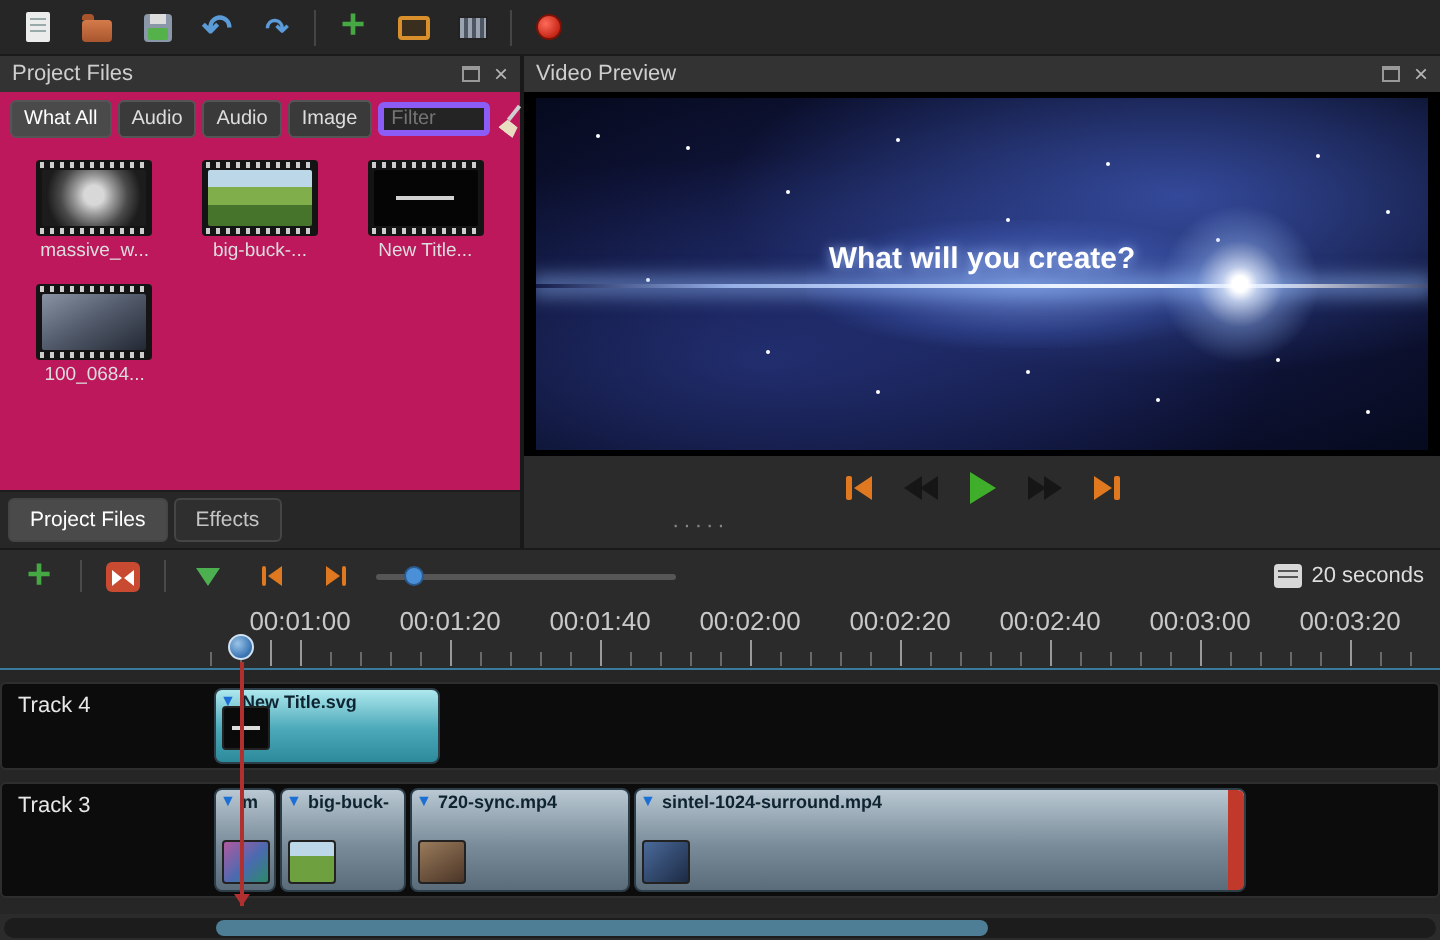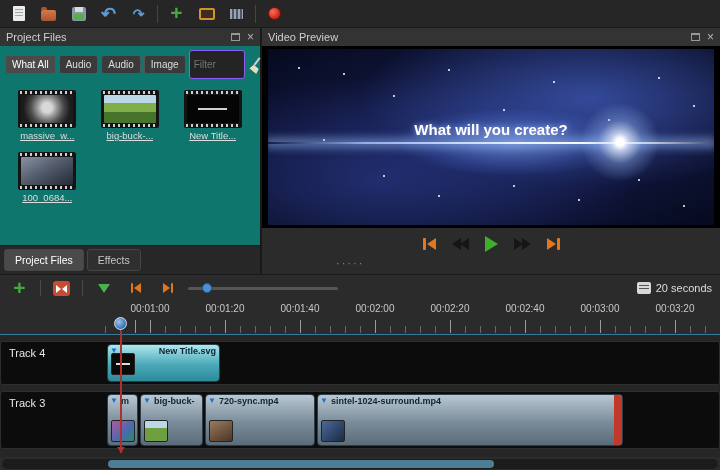--- a/index.html
+++ b/index.html
@@ -19,38 +19,38 @@
   .ic-save::after { content:""; position:absolute; left:2px; bottom:1px; width:10px; height:6px; background:#55b24a; border-radius:1px; }
   .g-undo { color:#5a9bd8; font-size:18px; font-weight:bold; line-height:1; }
   .g-redo { color:#5a9bd8; font-size:14px; font-weight:bold; line-height:1; }
   .g-plus { color:#45a843; font-size:21px; font-weight:bold; line-height:1; margin-top:-2px; }
   .ic-profile { width:16px; height:12px; border:2px solid #d98f2b; border-radius:2px; background:#3a2f1f; }
   .ic-film { width:15px; height:12px; border:1px solid #222; background:repeating-linear-gradient(90deg,#9aa4b0 0 2px,#4e5664 2px 4px); }
   .ic-record { width:13px; height:13px; border-radius:50%; background:radial-gradient(circle at 35% 35%, #ff6a5a, #c62818 70%); border:1px solid #7a1208; }
 
   
   .main { display:flex; height:246px; }
-  .panel-left { width:262px; border-right:2px solid #191919; display:flex; flex-direction:column; background:#0f766e; }
+  .panel-left { width:262px; border-right:2px solid #191919; display:flex; flex-direction:column; background:#be185d; }
   .panel-right { flex:1; display:flex; flex-direction:column; background:#2b2b2b; }
   .panel-hdr { height:18px; background:#333333; display:flex; align-items:center; padding:0 6px; font-size:11px; color:#cfcfcf; flex:0 0 auto; }
   .hdr-icons { margin-left:auto; display:flex; align-items:center; gap:7px; }
   .ic-undock { width:9px; height:8px; border:1px solid #999; border-top-width:2px; }
   .ic-close { font-size:12px; color:#b5b5b5; line-height:1; cursor:pointer; }
 
   
   .filter-row { display:flex; align-items:center; gap:3px; padding:4px 5px; flex:0 0 auto; }
   .fbtn { background:#3a3a3a; border:1px solid #555; border-radius:3px; color:#ddd; font-size:10px; padding:3px 6px; font-family:inherit; cursor:pointer; white-space:nowrap; }
   .fbtn.active { background:#4a4a4a; color:#fff; }
-  .filter-input { width:56px; height:29px; background:#242424; border:1px solid #8b5cf6; border-radius:3px; color:#ddd; font-size:10px; padding:0 4px; font-family:inherit; }
+  .filter-input { width:56px; height:17px; background:#242424; border:3px solid #8b5cf6; border-radius:3px; color:#ddd; font-size:10px; padding:0 4px; font-family:inherit; }
   .ic-broom { width:16px; height:16px; position:relative; cursor:pointer; }
   .ic-broom::before { content:""; position:absolute; left:8px; top:0; width:2px; height:9px; background:#cfcfcf; transform:rotate(38deg); }
   .ic-broom::after { content:""; position:absolute; left:2px; bottom:1px; width:9px; height:6px; background:#e8ddc0; clip-path:polygon(15% 0,85% 0,100% 100%,0 100%); transform:rotate(38deg); }
 
   
-  .thumb-grid { display:grid; grid-template-columns:repeat(3,1fr); gap:7px 4px; padding:5px 8px;text-decoration:underline; }
+  .thumb-grid { display:grid; grid-template-columns:repeat(3,1fr); gap:7px 4px; padding:5px 8px; }
   .thumb-cell { display:flex; flex-direction:column; align-items:center; gap:2px; padding:2px 1px; border-radius:3px; cursor:pointer; }
   .thumb-cell.selected { background:rgba(45,90,158,.55); outline:1px solid #4a90d9; }
   .film { width:58px; height:38px; background:#141414; position:relative; padding:5px 3px; border-radius:2px; }
   .film::before, .film::after { content:""; position:absolute; left:2px; right:2px; height:3px; background:repeating-linear-gradient(90deg,#cdcdcd 0 2px, transparent 2px 5px); }
   .film::before { top:1px; } .film::after { bottom:1px; }
   .fimg { width:100%; height:100%; border-radius:1px; position:relative; }
   .img-massive { background:radial-gradient(circle at 50% 45%, #d8d8d8 0 16%, #9a9a9a 32%, #4a4a4a 55%, #1c1c1c 78%); }
   .img-sync { background:linear-gradient(160deg,#9a7b5c 0%,#6b4f38 50%,#3a2a1e 100%); }
   .img-sintel { background:linear-gradient(135deg,#5a7ab0 0%,#2c3f66 55%,#141d33 100%); }
   .img-bigbuck { background:linear-gradient(#bcd7e8 0 30%,#7fae4a 30% 62%,#46742a 62% 100%); }
@@ -114,21 +114,21 @@
   .tl-spacer { flex:1; }
   .zoom-group { display:flex; align-items:center; gap:5px; }
   .ic-scale { width:14px; height:12px; background:#d8d8d8; border-radius:2px; position:relative; }
   .ic-scale::after { content:""; position:absolute; left:2px; top:3px; width:10px; height:1px; background:#555; box-shadow:0 3px 0 #555; }
   .zoom-label { font-size:11px; color:#ddd; }
 
   .tl-ruler { position:absolute; left:0; right:0; top:26px; height:34px; }
   .tl-ruler::after { content:""; position:absolute; left:0; right:0; bottom:0; height:1px; background:#3a7a9a; }
   .time-display { position:absolute; left:8px; top:9px; font-family:"DejaVu Sans Mono", monospace; font-size:15px; color:#ececec; }
   .ruler { position:absolute; left:105px; right:0; top:0; bottom:0; overflow:hidden; }
-  .ruler-label { position:absolute; top:2px; font-size:10px; color:#c8c8c8; transform:translateX(-50%); white-space:nowrap; }
+  .ruler-label { position:absolute; top:2px; font-size:13px; color:#c8c8c8; transform:translateX(-50%); white-space:nowrap; }
   .ticks-minor { position:absolute; left:0; right:0; bottom:2px; height:7px; background:repeating-linear-gradient(90deg,#6a6a6a 0 1px, transparent 1px 15px); background-position:45px 0; }
   .ticks-major { position:absolute; left:0; right:0; bottom:2px; height:13px; background:repeating-linear-gradient(90deg,#9a9a9a 0 1px, transparent 1px 75px); background-position:45px 0; }
 
   .tracks { position:absolute; left:0; right:0; top:60px; height:122px; background:#262626; }
   .track-row { position:absolute; left:0; right:0; background:#0c0c0c; border:1px solid #2e2e2e; border-radius:3px; }
   .track-name { position:absolute; left:8px; top:5px; font-size:11px; color:#e8e8e8; }
   .clip { position:absolute; top:2px; bottom:2px; border-radius:4px; border:1px solid #2e3e48; overflow:hidden; cursor:grab;
     background:linear-gradient(#b9c8d2, #7a8c9a 55%, #5a6c7a); }
   .clip-title-bg { background:linear-gradient(#aee8ee, #4aa8b8 55%, #2d8a9a); }
   .menu-tri { position:absolute; left:2px; top:0; color:#1c6fd4; font-size:8px; line-height:11px; cursor:pointer; }
@@ -325,21 +325,21 @@
       <span class="ruler-label" style="left:345px">00:02:20</span>
       <span class="ruler-label" style="left:420px">00:02:40</span>
       <span class="ruler-label" style="left:495px">00:03:00</span>
       <span class="ruler-label" style="left:570px">00:03:20</span>
       <div class="ticks-minor"></div>
       <div class="ticks-major"></div>
     </div>
   </div>
 
   <div class="tracks">
-    <div class="track-row" style="top:6px; height:44px;text-align:right;">
+    <div class="track-row" style="top:6px; height:44px;">
       <span class="track-name">Track 4</span>
       <div class="clip clip-title-bg" style="left:106px; width:113px;">
         <span class="menu-tri">▼</span>
         <div class="clip-label">New Title.svg</div>
         <div class="cthumb th-title"></div>
       </div>
     </div>
     <div class="track-row" style="top:56px; height:58px;">
       <span class="track-name">Track 3</span>
       <div class="clip" style="left:106px; width:31px;">

